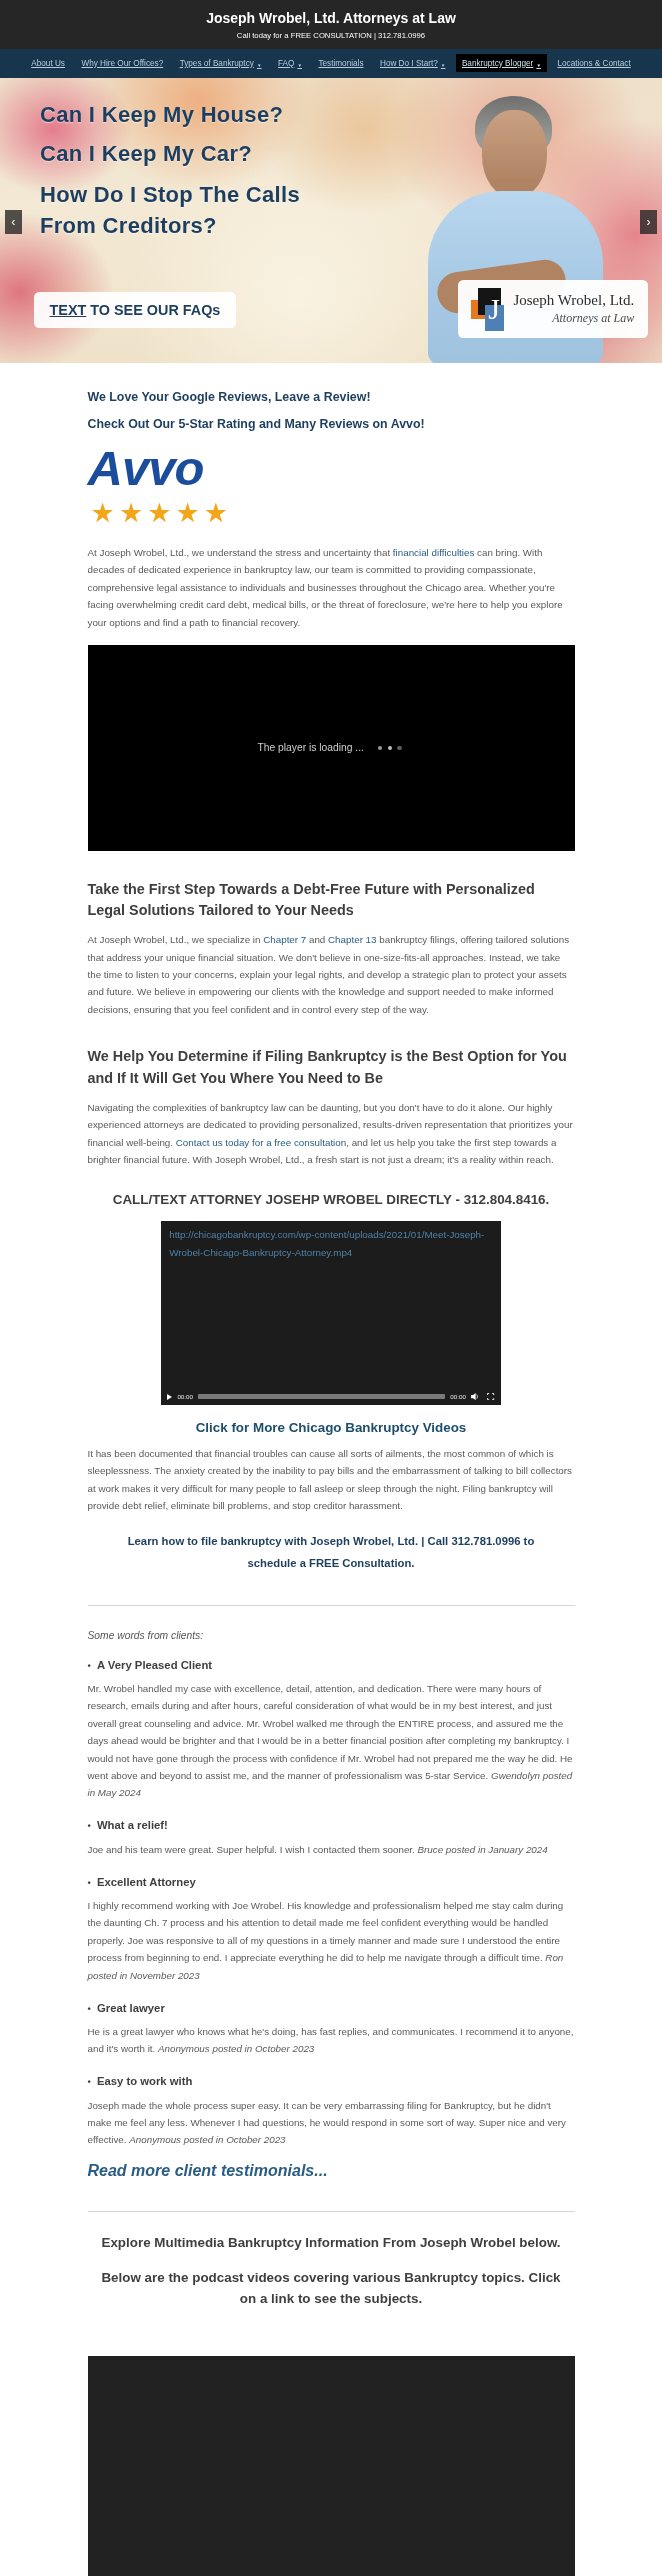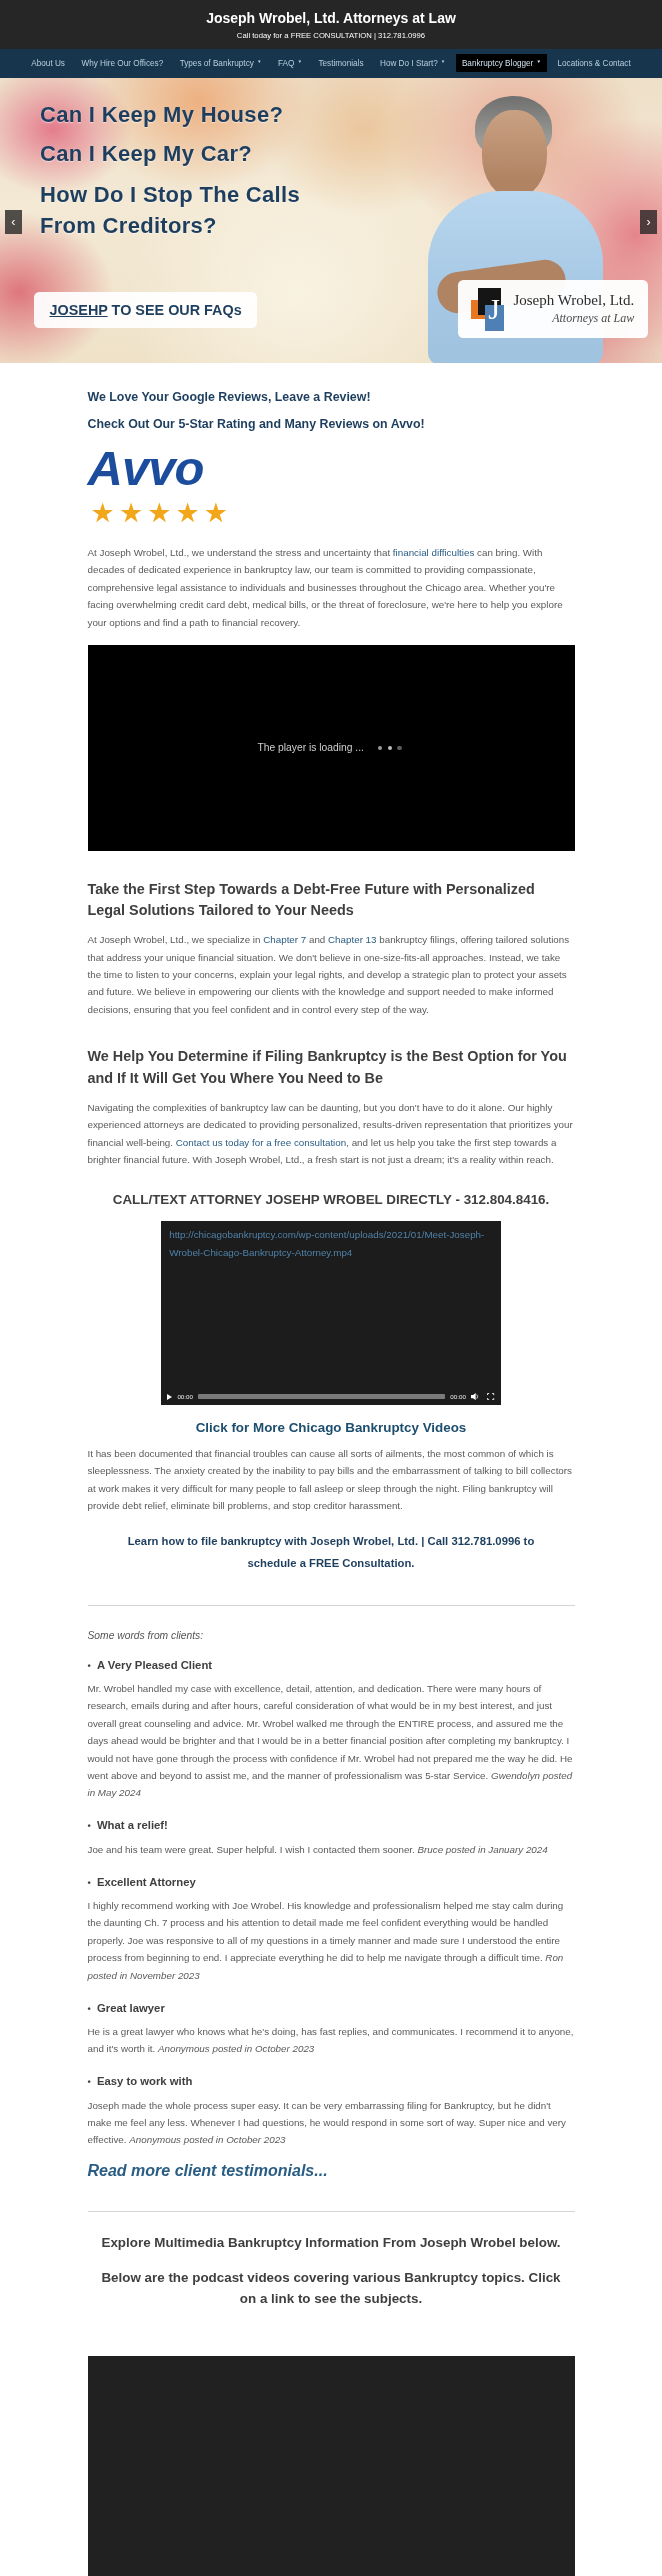--- a/index.html
+++ b/index.html
@@ -6,21 +6,21 @@
   body { margin:0; background:#e9e9e9; font-family:"Liberation Sans", sans-serif; }
   .page { width:662px; margin:0 auto; background:#fff; }
 
   
   .topbar { background:#262626; color:#fff; text-align:center; padding:8.2px 0 8.2px; }
   .topbar .title { font-size:14px; font-weight:bold; margin:2.1px 0 5.2px; }
   .topbar .sub { font-size:7.7px; }
 
   
   .navbar { background:#17364e; height:29px; display:flex; justify-content:center; align-items:center; gap:4.1px; }
-  .nav-item { color:#b8cedd; font-size:8.2px; padding:4.6px 6.2px; display:flex; align-items:flex-start; gap:3.1px; cursor:pointer; }
+  .nav-item { color:#b8cedd; font-size:8.2px; padding:4.6px 6.2px; display:flex; align-items:flex-end; gap:3.1px; cursor:pointer;text-decoration:underline; }
   .nav-item.active { background:#000000; color:#cfe2ef; }
   .caret { font-size:4.6px; position:relative; top:0.5px; }
 
   
   .hero { position:relative; height:285px; overflow:hidden;
     background:
       radial-gradient(113px 93px at 8% 18%, rgba(224,90,120,.75), rgba(224,90,120,0) 70%),
       radial-gradient(134px 113px at 3% 75%, rgba(214,70,90,.7), rgba(214,70,90,0) 70%),
       radial-gradient(155px 124px at 30% 8%, rgba(236,150,90,.65), rgba(236,150,90,0) 72%),
       radial-gradient(144px 124px at 55% 18%, rgba(230,170,110,.5), rgba(230,170,110,0) 70%),
@@ -132,21 +132,21 @@
         <div class="man-face"></div>
         <div class="man-body"></div>
         <div class="man-arm"></div>
     </div>
     <div class="hero-line hl1">Can I Keep My House?</div>
     <div class="hero-line hl2">Can I Keep My Car?</div>
     <div class="hero-line hl3">How Do I Stop The Calls</div>
     <div class="hero-line hl4">From Creditors?</div>
     <div class="hero-arrow arrow-prev">‹</div>
     <div class="hero-arrow arrow-next">›</div>
-    <div class="faq-box"><span class="u">JOSEHP</span><span> TO SEE OUR FAQs</span></div>
+    <div class="faq-box"><span class="u">TEXT</span><span> TO SEE OUR FAQs</span></div>
     <div class="logo-box">
       <div class="logo-mark">
         <div class="lm-orange"></div>
           <div class="lm-black"></div>
           <div class="lm-blue"></div>
         <div class="lm-j">J</div>
       </div>
       <div class="logo-text">
         <div class="name">Joseph Wrobel, Ltd.</div>
         <div class="tag">Attorneys at Law</div>

